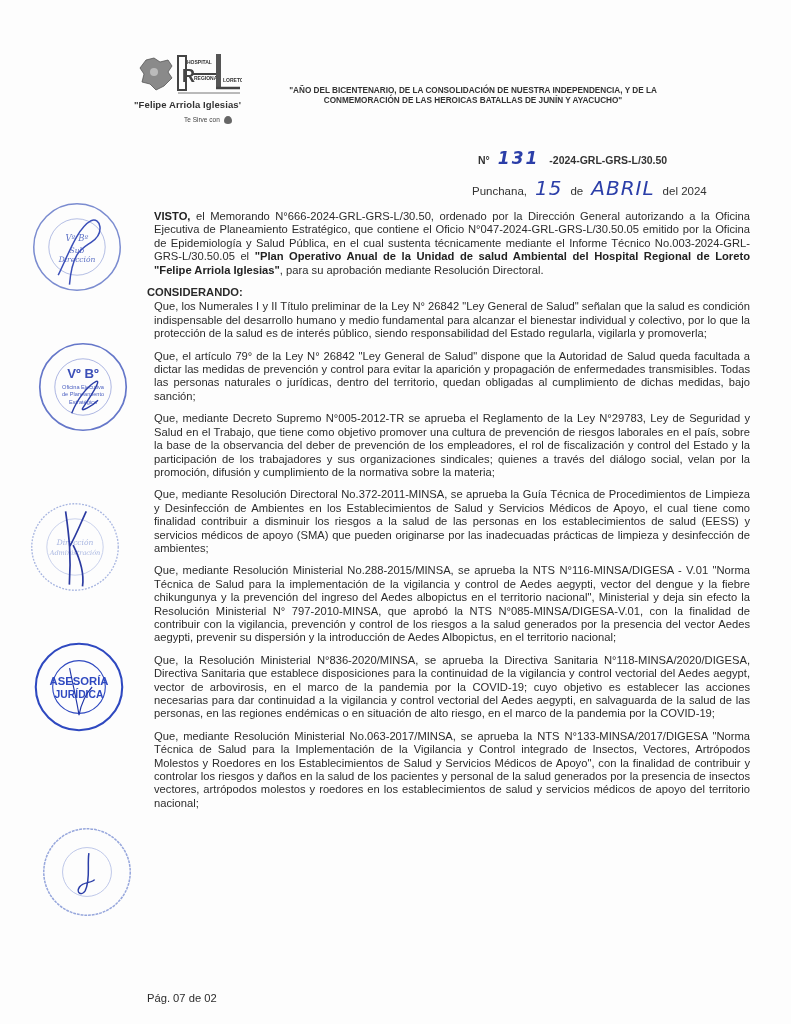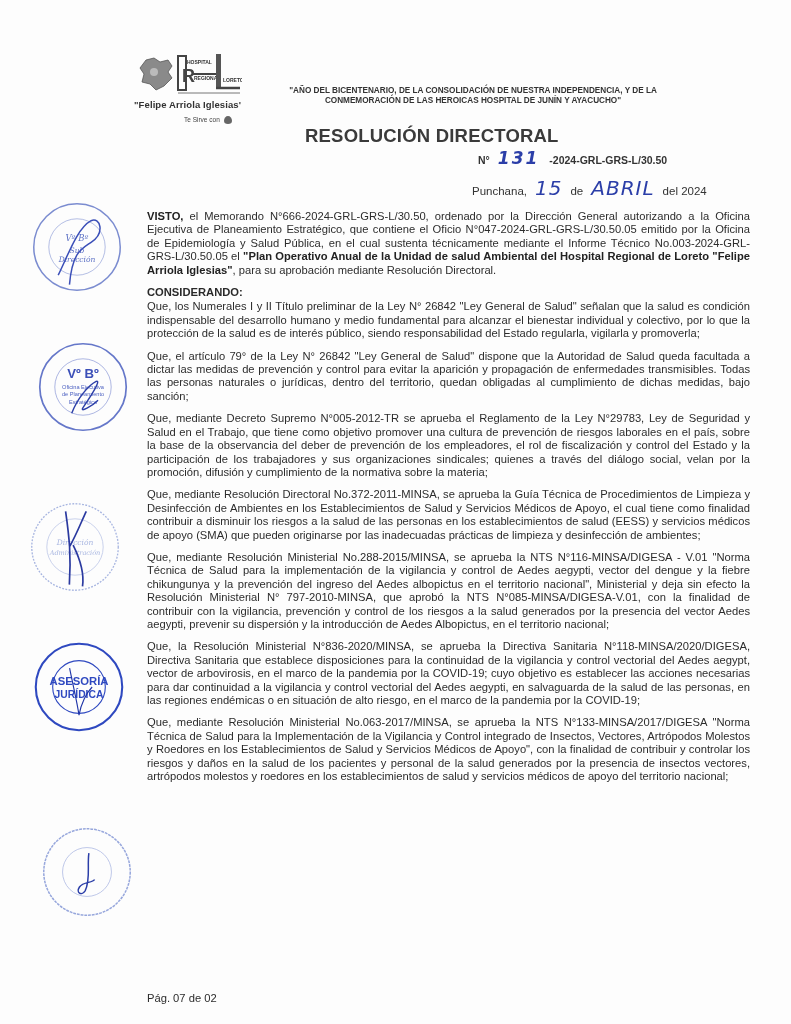--- a/index.html
+++ b/index.html
@@ -20,21 +20,21 @@
   .year-motto { position: absolute; left: 258px; top: 86px; width: 430px; text-align: center; font-size: 8.2px; font-weight: bold; color: #333; line-height: 10px; }
 
   .title { position: absolute; left: 305px; top: 125px; font-size: 18.5px; font-weight: bold; color: #3a3a3a; letter-spacing: 0.2px; }
   .resnum { position: absolute; left: 478px; top: 148px; font-size: 10.5px; font-weight: bold; color: #333; white-space: nowrap; }
   .resnum .hw { font-family: "DejaVu Sans", sans-serif; font-weight: bold; font-size: 17px; color: #2b3ea8; margin: 0 10px 0 8px; font-style: italic; letter-spacing: 2px; }
   .dateline { position: absolute; left: 472px; top: 176px; font-size: 11.5px; color: #333; white-space: nowrap; }
   .dateline .hw { font-family: "DejaVu Sans", sans-serif; font-size: 20px; color: #2b3ea8; font-style: italic; margin: 0 8px; letter-spacing: 1px; }
 
   
   .body { position: absolute; left: 147px; top: 210px; width: 603px; font-size: 11.2px; line-height: 13.4px; color: #2c2c2c; text-align: justify; }
-  .body p { margin: 0 0 9px 0; }
+  .body p { margin: 0 0 9px 7px; }
   .body b { color: #222; }
   .considerando { font-weight: bold; margin: 8px 0 1px 0; color: #2a2a2a; }
   .pageno { position: absolute; left: 147px; top: 992px; font-size: 11.2px; color: #2c2c2c; }
 
   
   .stamp { position: absolute; width: 94px; height: 94px; border-radius: 50%; text-decoration: underline; }
   .stamp svg { width: 100%; height: 100%; overflow: visible; }
 </style>
 </head>
 <body>
@@ -56,24 +56,23 @@
       <line x1="40" y1="36" x2="64" y2="36" stroke="#444" stroke-width="2.5"></line>
       <text x="47" y="30" font-size="5" font-family="Liberation Sans, sans-serif" fill="#333" font-weight="bold">LORETO</text>
       <line x1="2" y1="41" x2="64" y2="41" stroke="#777" stroke-width="1"></line>
     </svg>
     <div class="logo-name">"Felipe Arriola Iglesias'</div>
     <div class="logo-sub"><span>Te Sirve con</span><span class="logo-heart"></span></div>
   </div>
 
   <div class="year-motto">
     <div>"AÑO DEL BICENTENARIO, DE LA CONSOLIDACIÓN DE NUESTRA INDEPENDENCIA, Y DE LA</div>
-    <div>CONMEMORACIÓN DE LAS HEROICAS HOSPITAL DE JUNÍN Y AYACUCHO"</div>
+    <div>CONMEMORACIÓN DE LAS HEROICAS BATALLAS DE JUNÍN Y AYACUCHO"</div>
   </div>
 
-  <div class="title">RESOLUCIÓN DIRECTORAL</div>
 
   <div class="resnum">
     <span>N°</span><span class="hw">131</span><span>-2024-GRL-GRS-L/30.50</span>
   </div>
 
   <div class="dateline">
     <span>Punchana,</span><span class="hw">15</span><span>de</span><span class="hw">ABRIL</span><span>del 2024</span>
   </div>
 
   <div class="body">

